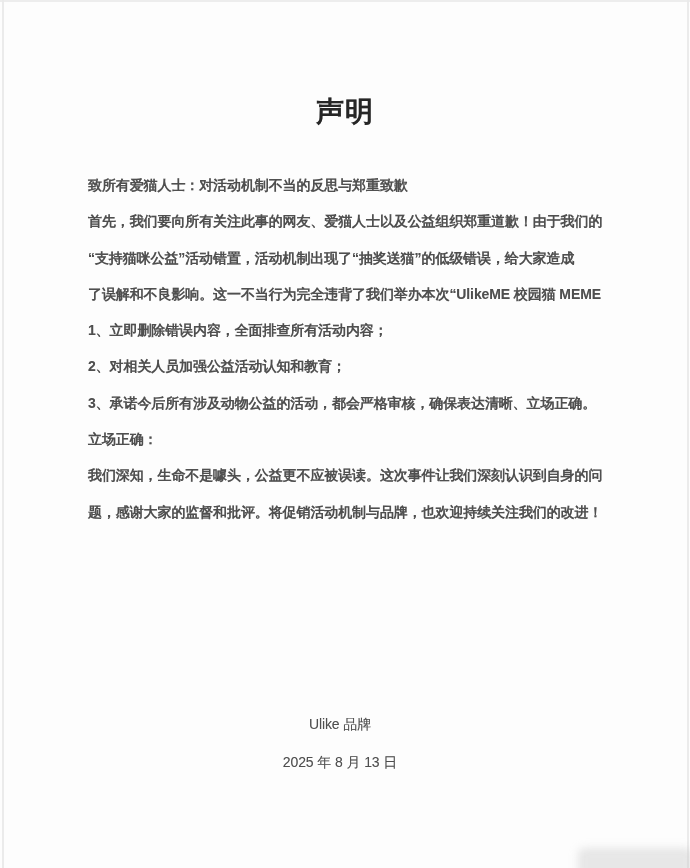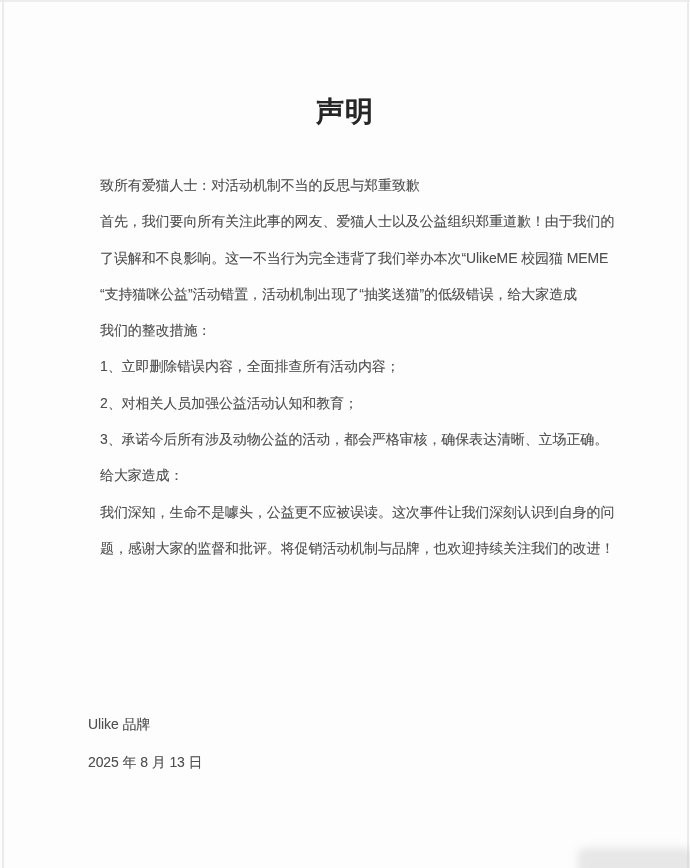--- a/index.html
+++ b/index.html
@@ -39,39 +39,40 @@
     text-align: center;
     font-size: 28px;
     font-weight: 700;
     color: var(--title);
     letter-spacing: 1px;
     text-shadow: 0 0 0.5px rgba(40,40,40,0.5);
   }
   .content {
     position: absolute;
     top: 167px;
-    left: 100px;
+    left: 88px;
     width: 514px;
+    font-weight: bold;
   }
   .line {
     display: block;
     height: 36.3px;
     line-height: 36.3px;
     font-size: 14px;
     letter-spacing: -0.1px;
     color: var(--text);
     white-space: nowrap;
     text-shadow: 0 0 0.6px rgba(90,90,90,0.35);
   }
   .sign-block {
     position: absolute;
     top: 705px;
     left: 88px;
     width: 514px;
-    text-align: left;
+    text-align: center;
     padding-right: 10px;
   }
   .sign-block .line { height: 38px; line-height: 38px; }
   .watermark {
     position: absolute;
     left: 578px;
     top: 848px;
     width: 115px;
     height: 30px;
     background: rgba(190,190,190,0.35);
@@ -86,30 +87,29 @@
   <div class="edge-top"></div>
   <div class="edge-left"></div>
   <div class="edge-right"></div>
 
   <h1 class="doc-title">声明</h1>
 
   <div class="content">
     <div class="line">致所有爱猫人士：对活动机制不当的反思与郑重致歉</div>
 
     <div class="line">首先，我们要向所有关注此事的网友、爱猫人士以及公益组织郑重道歉！由于我们的</div>
+    <div class="line">“支持猫咪公益”活动错置，活动机制出现了“抽奖送猫”的低级错误，给大家造成</div>
     <div class="line">了误解和不良影响。这一不当行为完全违背了我们举办本次“UlikeME 校园猫 MEME</div>
-    <div class="line">“支持猫咪公益”活动错置，活动机制出现了“抽奖送猫”的低级错误，给大家造成</div>
 
-    <div class="line">我们的整改措施：</div>
 
     <div class="line">1、立即删除错误内容，全面排查所有活动内容；</div>
     <div class="line">2、对相关人员加强公益活动认知和教育；</div>
     <div class="line">3、承诺今后所有涉及动物公益的活动，都会严格审核，确保表达清晰、立场正确。</div>
 
-    <div class="line">给大家造成：</div>
+    <div class="line">立场正确：</div>
 
     <div class="line">我们深知，生命不是噱头，公益更不应被误读。这次事件让我们深刻认识到自身的问</div>
     <div class="line">题，感谢大家的监督和批评。将促销活动机制与品牌，也欢迎持续关注我们的改进！</div>
   </div>
 
   <div class="sign-block">
     <div class="line">Ulike 品牌</div>
     <div class="line">2025 年 8 月 13 日</div>
   </div>
 

